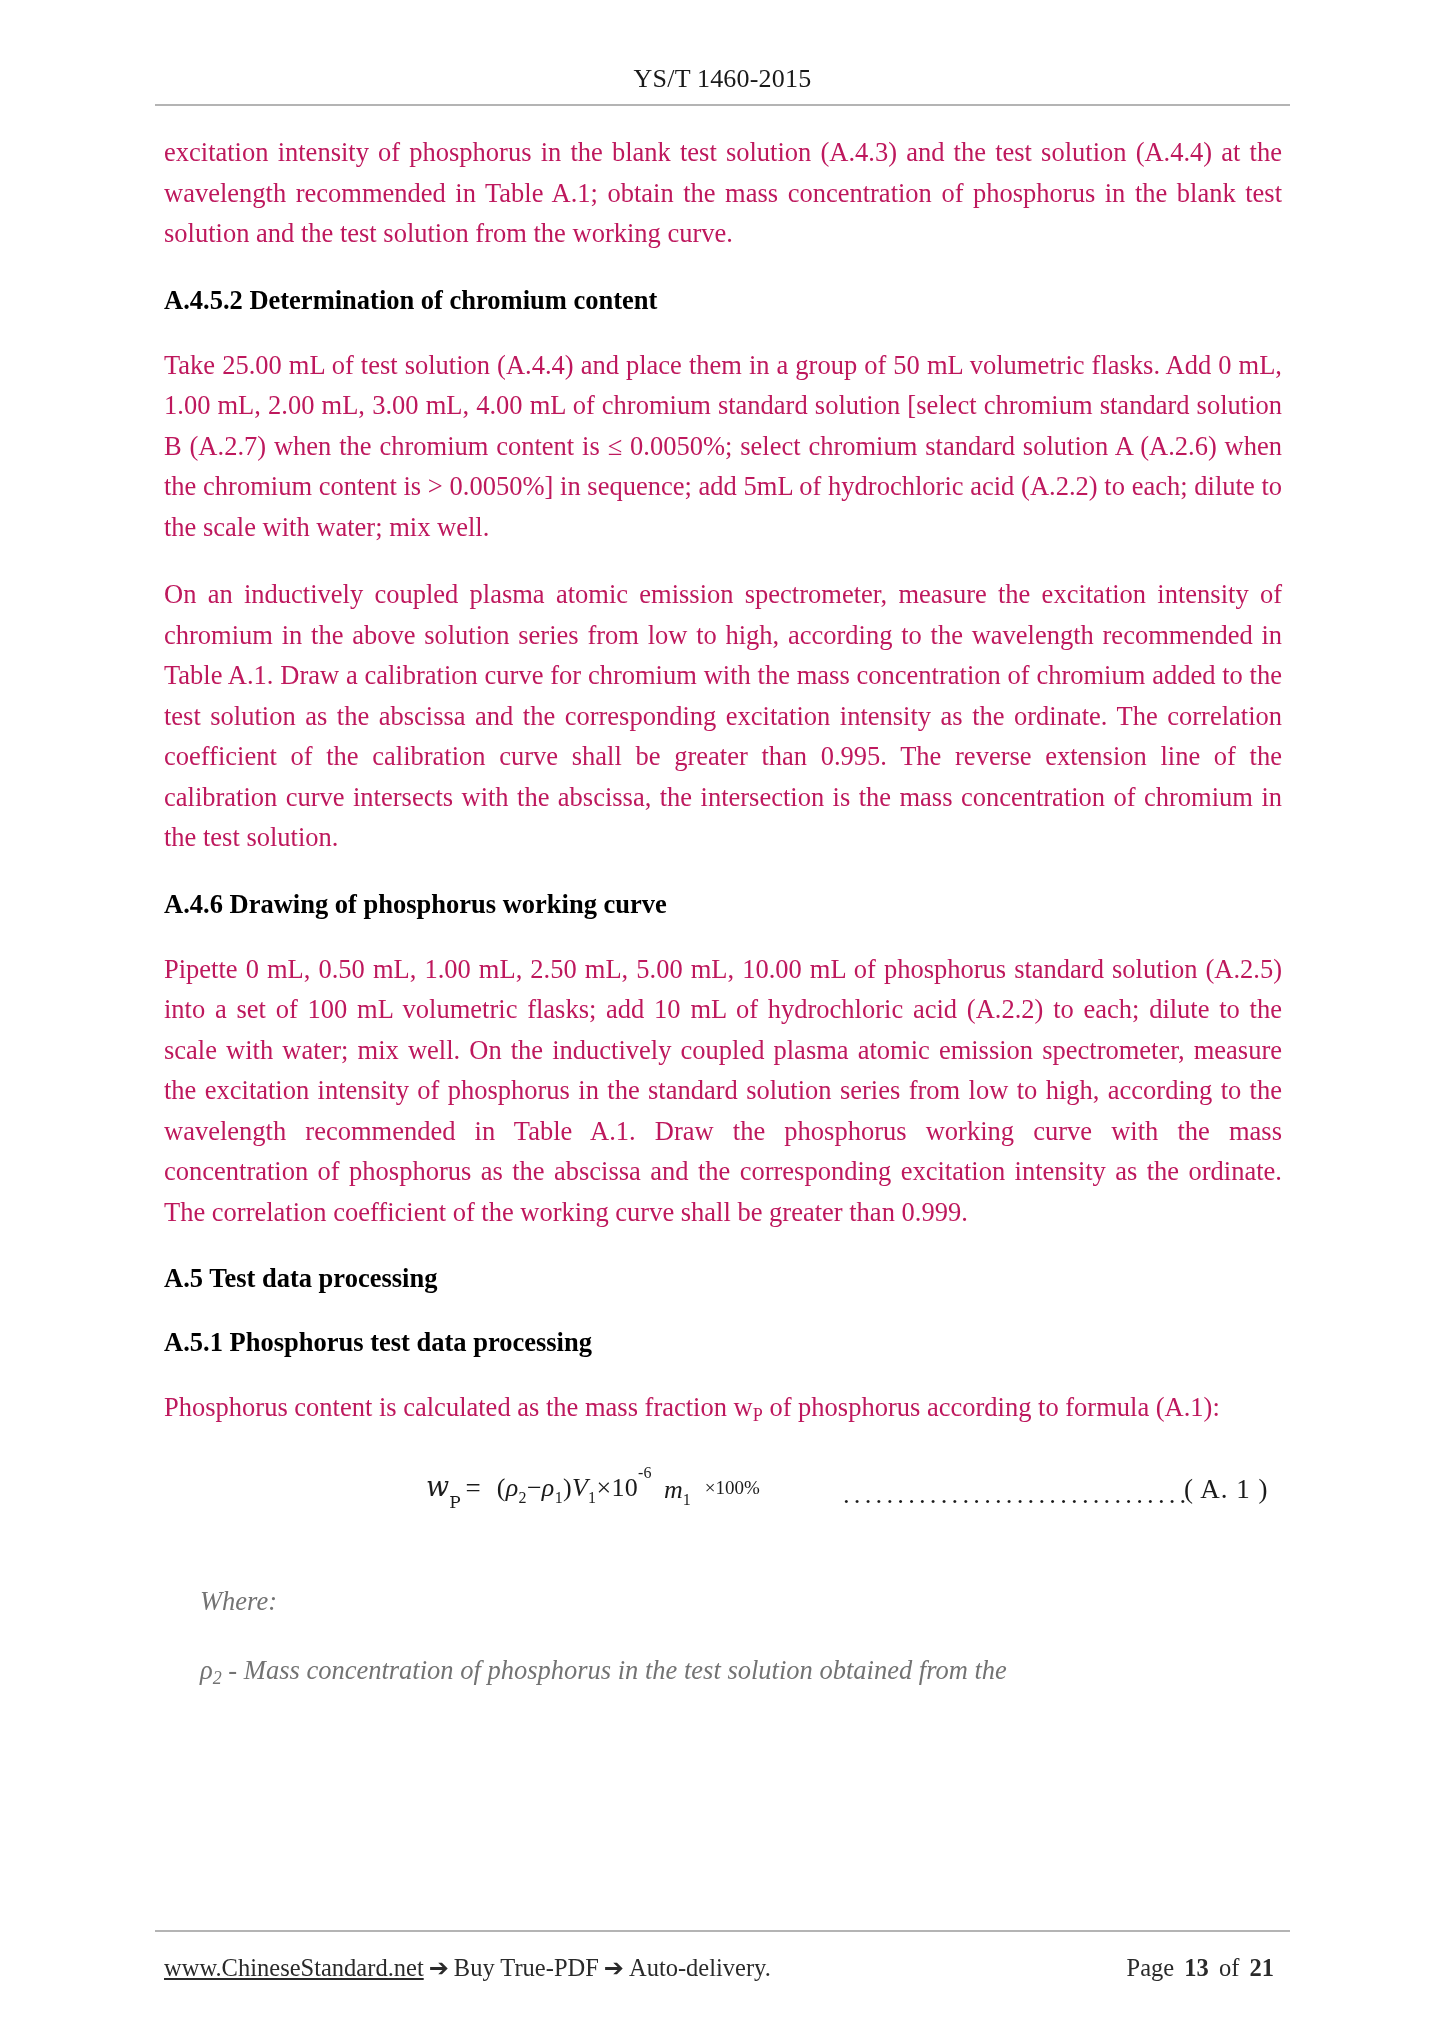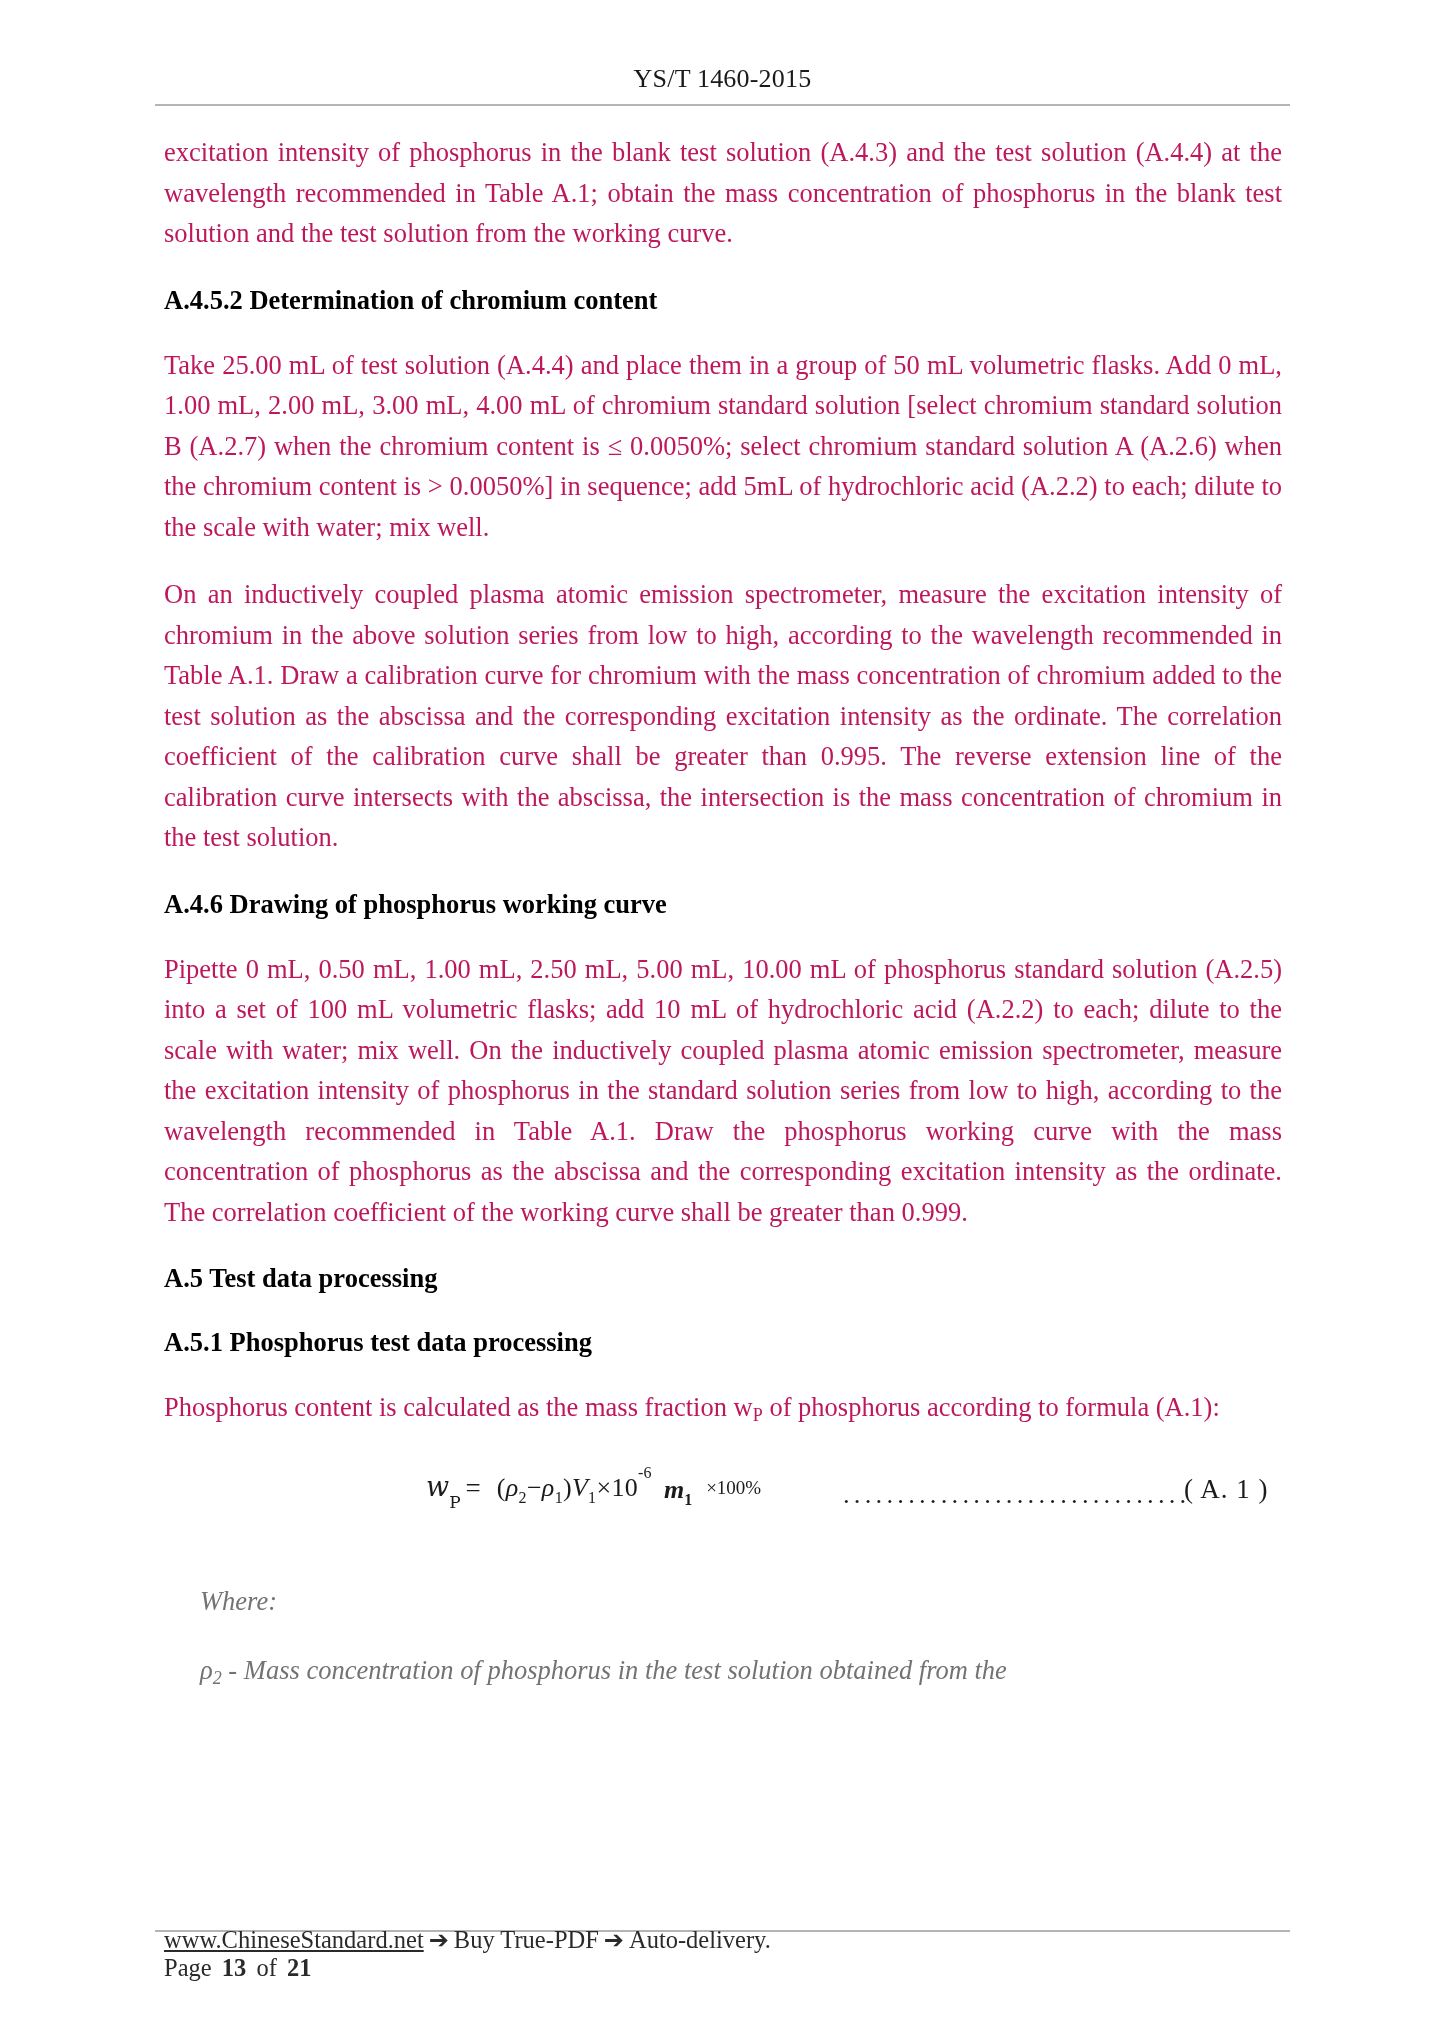--- a/index.html
+++ b/index.html
@@ -121,21 +121,20 @@
   }
   .fraction .fbar {
     width: 100%;
     height: 1.6px;
     background: #1b1b1b;
   }
   .fraction .denom {
     font-size: 26px;
     padding: 3px 6px 0 6px;
     white-space: nowrap;
-    font-weight: bold;
   }
   .it { font-style: italic; }
   .sup-small {
     font-size: 16px;
     vertical-align: super;
     position: relative;
     top: -8px;
   }
   .sub-small {
     font-size: 16px;
@@ -202,21 +201,20 @@
   .page-footer {
     position: absolute;
     bottom: 62px;
     left: 164px;
     width: 1120px;
     display: flex;
     align-items: baseline;
     justify-content: space-between;
     font-size: 24.5px;
     color: #2a2a2a;
-    flex-direction: column;
   }
   .footer-left {
     white-space: nowrap;
   }
   .footer-url {
     text-decoration: underline;
     color: #2a2a2a;
   }
   .footer-arrow {
     margin: 0 5px;

